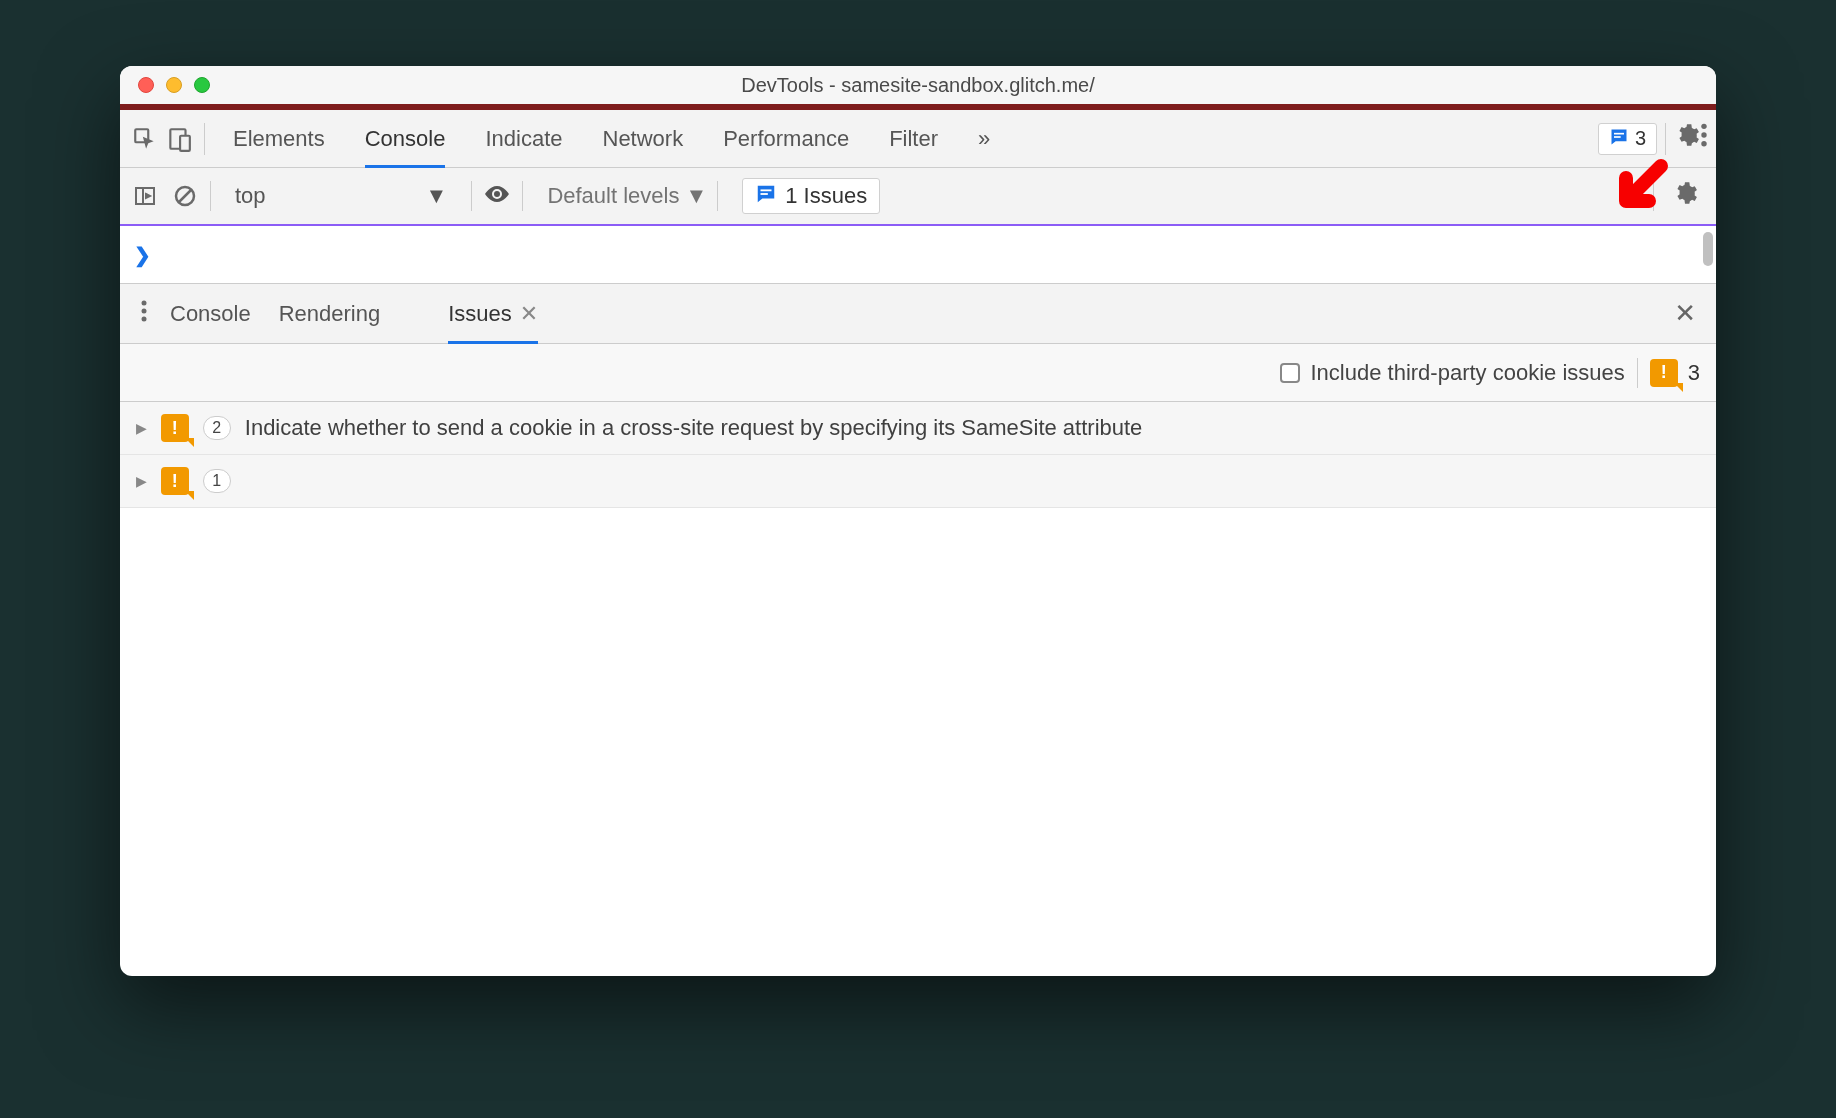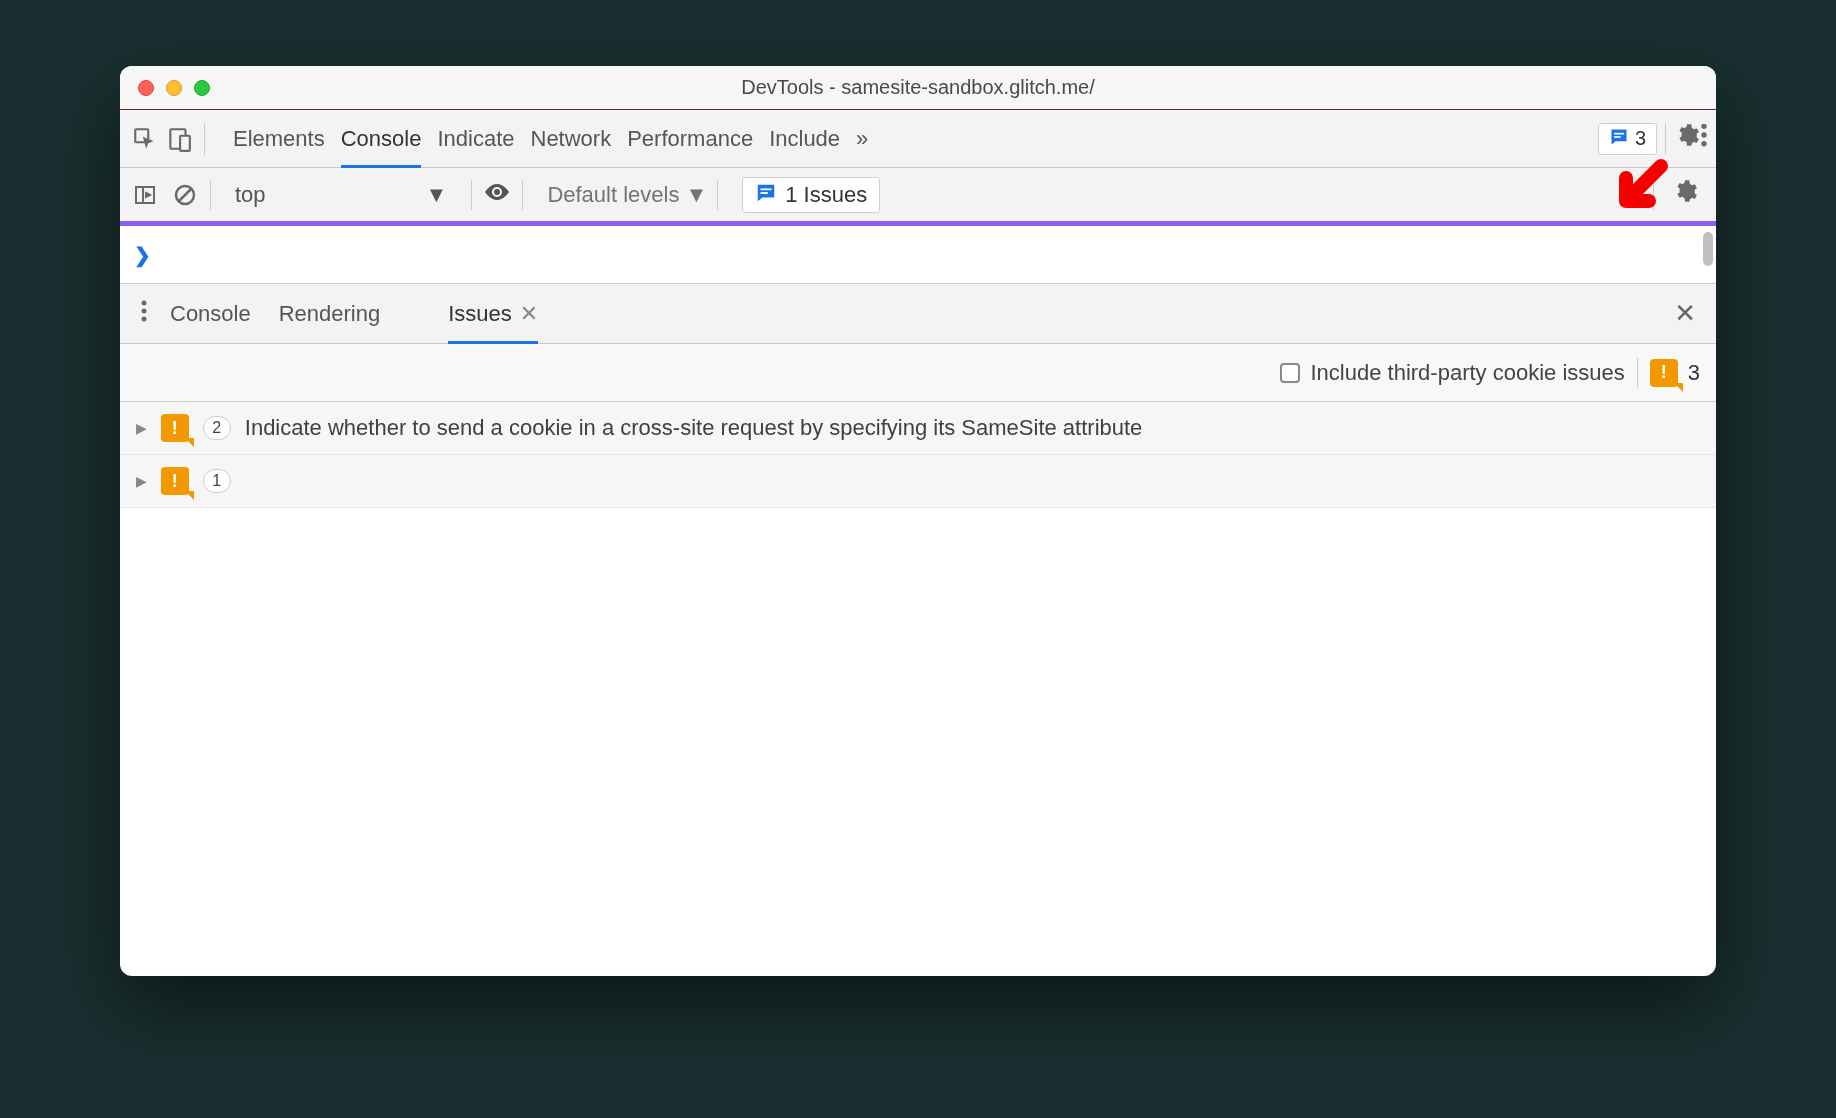--- a/index.html
+++ b/index.html
@@ -19,57 +19,57 @@
     background: #fff;
     border-radius: 12px;
     box-shadow: 0 30px 80px rgba(0,0,0,0.55);
     overflow: hidden;
     display: flex;
     flex-direction: column;
   }
   .titlebar {
     height: 44px;
     background: #f6f6f6;
-    border-bottom: 1px solid #7f1d1d;
+    border-bottom: 6px solid #7f1d1d;
     display: flex;
     align-items: center;
     position: relative;
   }
   .traffic { display:flex; gap:12px; padding-left:18px; }
   .tl { width:16px; height:16px; border-radius:50%; }
   .tl.red{background:#ff5f57;border:1px solid #e1463e;}
   .tl.yellow{background:#febc2e;border:1px solid #d89e22;}
   .tl.green{background:#28c840;border:1px solid #1fa52f;}
   .title-text{
     position:absolute; left:0; right:0; text-align:center;
     font-size:20px; color:#4a4a4a;
   }
   .tabbar{
     height:58px; display:flex; align-items:center;
     border-bottom:1px solid #ccc; padding:0 8px;
     background:#f3f3f3;
   }
   .tb-icon{ width:34px; height:34px; display:flex; align-items:center; justify-content:center; color:#6a6a6a;}
   .tb-sep{ width:1px; height:32px; background:#ccc; margin:0 8px;}
-  .tabs{ display:flex; gap:16px; padding-left:20px; flex:1; align-items:flex-start;}
+  .tabs{ display:flex; gap:40px; padding-left:20px; flex:1; align-items:flex-start;}
   .tab{ font-size:22px; color:#555; height:58px; display:flex; align-items:center; position:relative; cursor:pointer;}
   .tab.active{ color:#333; font-weight:500;}
   .tab.active::after{ content:""; position:absolute; left:0; right:0; bottom:0; height:3px; background:#1a73e8;}
   .tb-right{ display:flex; align-items:center; gap:10px;}
   .issues-btn{
     display:flex; align-items:center; gap:6px;
     border:1px solid #d0d0d0; background:#fff; border-radius:3px;
     padding:3px 10px; font-size:20px; color:#333;
   }
   .msg-icon{ color:#1a73e8; font-size:22px; line-height:1;}
   .gear{ font-size:26px; color:#6a6a6a;}
   .dots{ font-size:26px; color:#6a6a6a;}
   .console-toolbar{
     height:58px; display:flex; align-items:center;
-    border-bottom:5px solid #8b5cf6; padding:0 10px;
+    border-bottom:2px solid #8b5cf6; padding:0 10px;
     background:#f3f3f3; gap:10px;
   }
   .ct-icon{ width:30px; height:30px; display:flex; align-items:center; justify-content:center; color:#6a6a6a;}
   .ct-sep{ width:1px; height:30px; background:#ccc;}
   .ctx-select{
     display:flex; align-items:center; gap:160px;
     font-size:22px; color:#555; padding:0 14px;
   }
   .eye{ font-size:26px; color:#555;}
   .filter-input{
@@ -163,21 +163,21 @@
           <rect x="13" y="9" width="9" height="14" rx="1" fill="#f3f3f3"></rect>
         </svg>
     </div>
     <div class="tb-sep"></div>
     <div class="tabs">
       <div class="tab">Elements</div>
       <div class="tab active">Console</div>
       <div class="tab">Indicate</div>
       <div class="tab">Network</div>
       <div class="tab">Performance</div>
-      <div class="tab">Include</div>
+      <div class="tab">Filter</div>
       <div class="tab">»</div>
     </div>
     <div class="tb-right">
       <div class="issues-btn">
         <span class="msg-icon">
           <svg width="20" height="20" viewBox="0 0 24 24" fill="#1a73e8">
               <path d="M3 3h18v14H8l-5 4V3z"></path>
               <rect x="6" y="7" width="12" height="2" fill="#fff"></rect>
               <rect x="6" y="11" width="8" height="2" fill="#fff"></rect>
             </svg>

